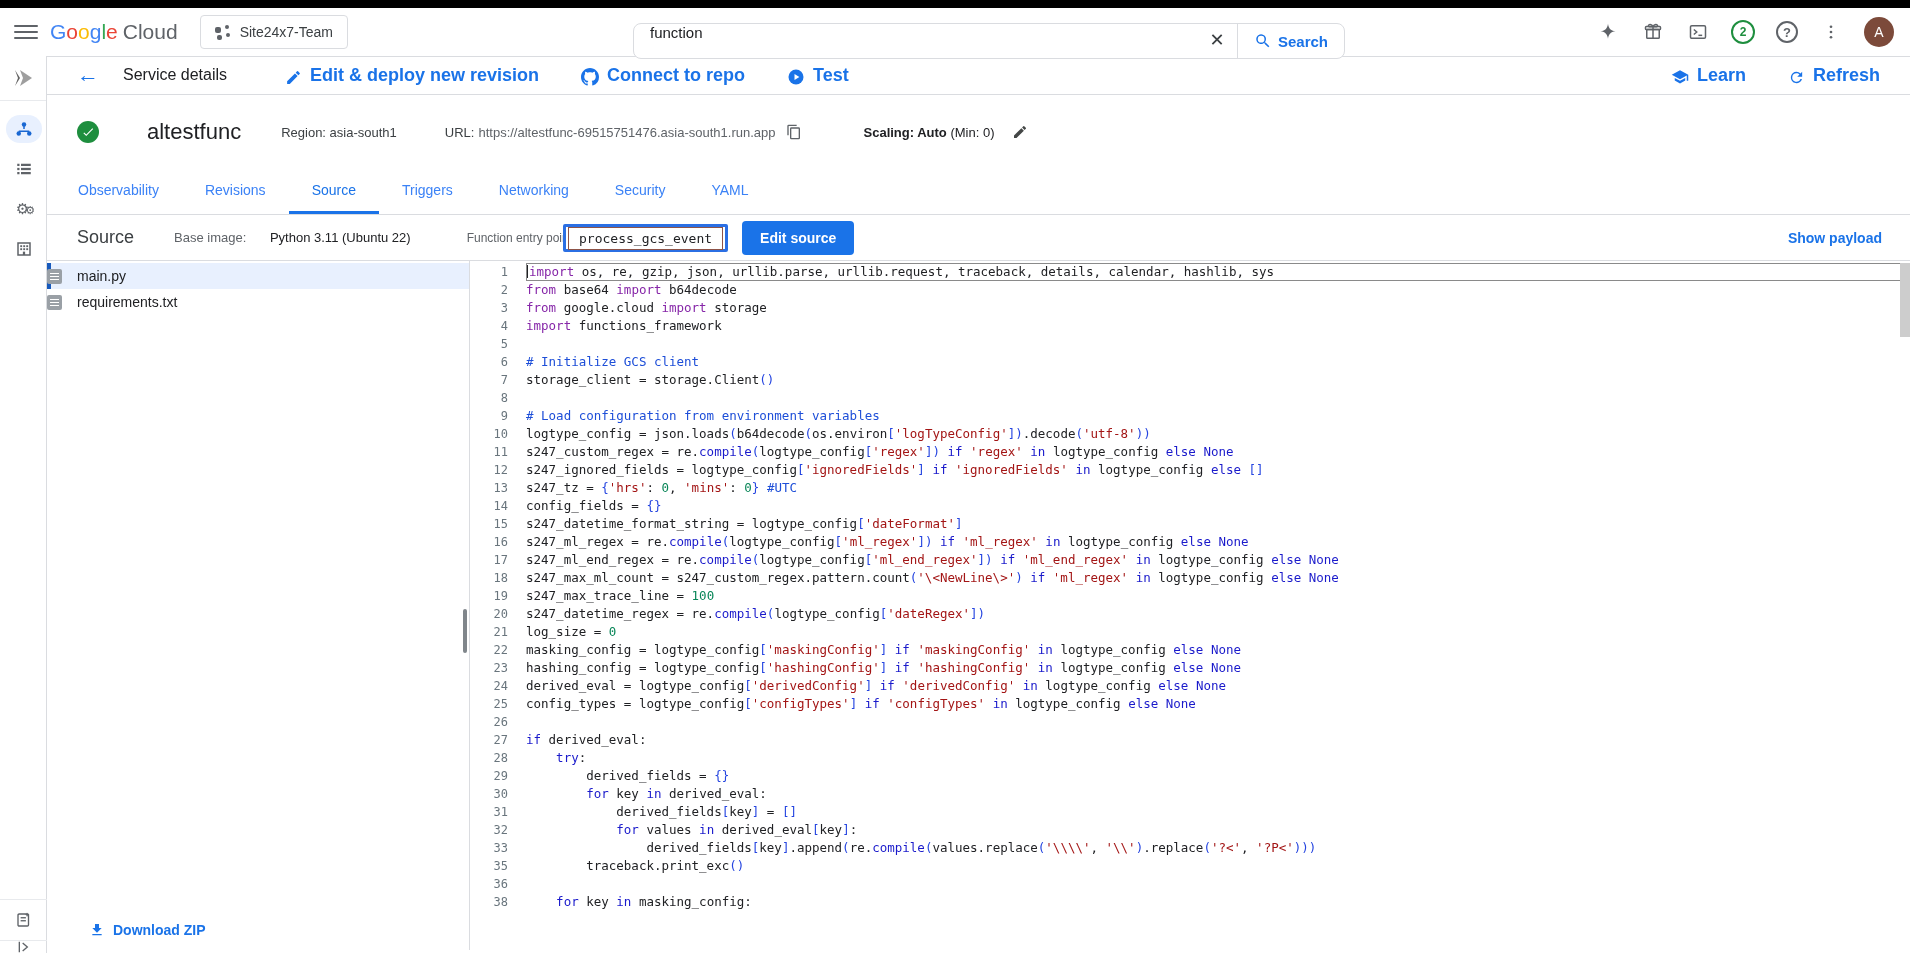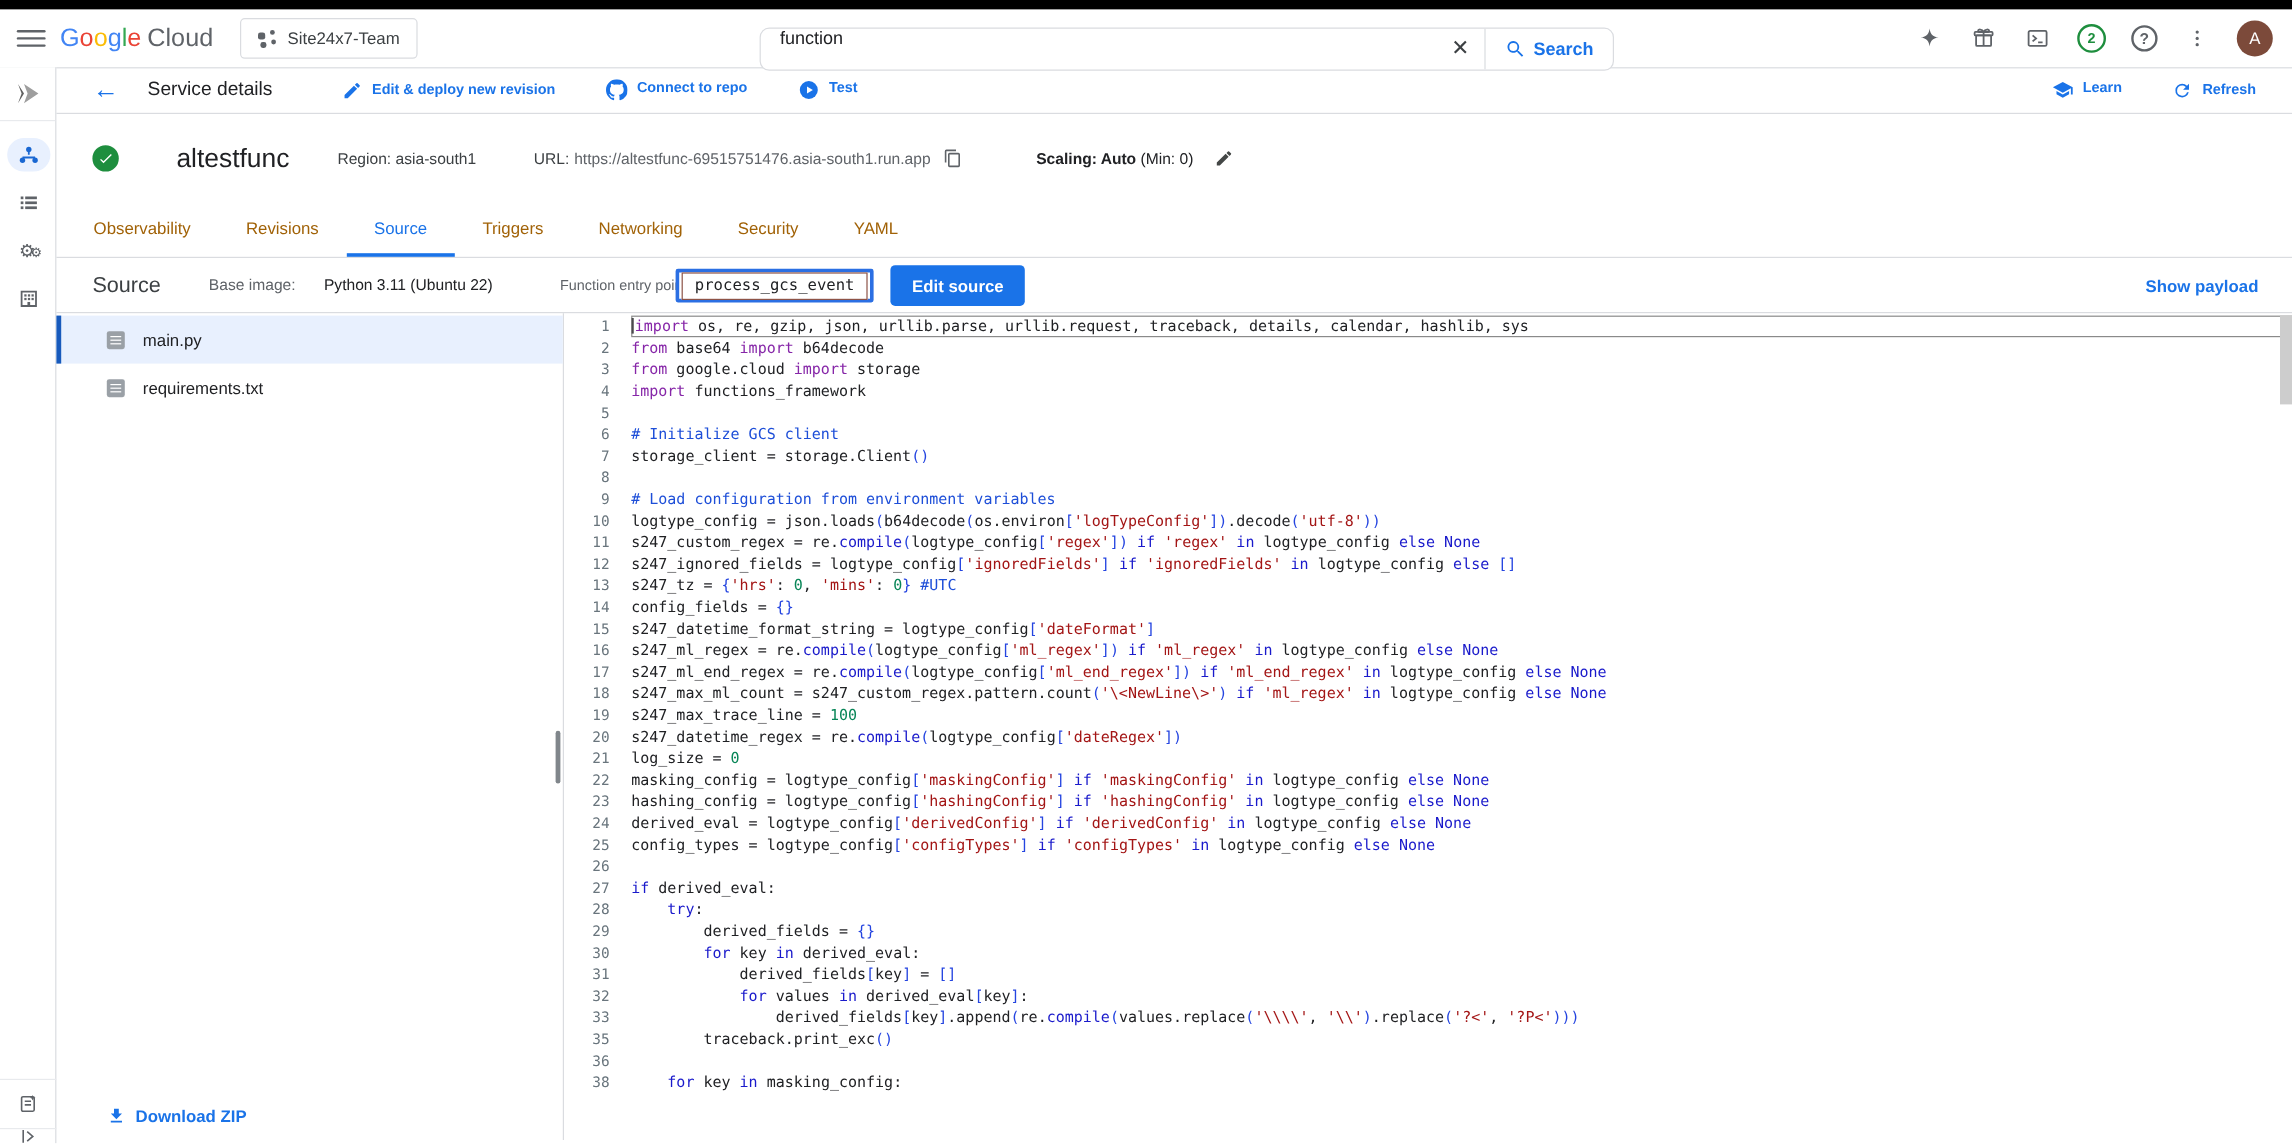--- a/index.html
+++ b/index.html
@@ -45,61 +45,61 @@
   .rail{position:absolute;left:0;top:56px;width:47px;height:897px;background:#fff;border-right:1px solid #dadce0;box-sizing:border-box;}
   .rail .ric{width:47px;height:40px;display:flex;align-items:center;justify-content:center;cursor:pointer;}
   .rail hr{border:none;border-top:1px solid #e8eaed;margin:0;}
   .nav-active-pill{width:36px;height:28px;background:#e8f0fe;border-radius:14px;display:flex;align-items:center;justify-content:center;}
   .rail-bottom{position:absolute;left:0;bottom:0;width:47px;}
   
   .main{position:absolute;left:47px;top:56px;width:1863px;height:897px;}
   .actionbar{height:39px;display:flex;align-items:center;border-bottom:1px solid #dadce0;box-sizing:border-box;}
   .back-arrow{margin-left:30px;color:#1a73e8;font-size:22px;cursor:pointer;line-height:1;}
   .page-title{margin-left:24px;font-size:16px;color:#202124;}
-  .hdr-btn{display:flex;align-items:flex-start;gap:8px;color:#1a73e8;font-size:12px;font-weight:600;cursor:pointer;}
+  .hdr-btn{display:flex;align-items:flex-end;gap:8px;color:#1a73e8;font-size:18px;font-weight:600;cursor:pointer;}
   .hdr-btn svg{flex:none;}
   .ab-left-gap{margin-left:58px;}
   .ab-gap{margin-left:42px;}
   .ab-right{margin-left:auto;display:flex;align-items:center;gap:42px;margin-right:30px;}
   
   .service-row{height:74px;display:flex;align-items:center;}
   .check-circle{margin-left:30px;width:22px;height:22px;border-radius:50%;background:#1e8e3e;
       display:flex;align-items:center;justify-content:center;}
   .svc-name{margin-left:48px;font-size:22px;color:#202124;}
   .svc-meta{font-size:13px;color:#3c4043;}
   .svc-region{margin-left:40px;}
   .svc-url{margin-left:48px;display:flex;align-items:center;gap:4px;}
   .svc-url .url-val{color:#5f6368;}
   .copy-ico{margin-left:10px;cursor:pointer;display:flex;}
   .svc-scaling{margin-left:62px;font-size:13px;}
   .svc-scaling .b{font-weight:600;color:#202124;}
   .edit-ico{margin-left:18px;cursor:pointer;display:flex;}
   
   .tabs{height:46px;display:flex;align-items:stretch;border-bottom:1px solid #dadce0;box-sizing:border-box;padding-left:8px;}
-  .tab{display:flex;align-items:center;padding:0 23px;font-size:14px;color:#a16207;cursor:pointer;
+  .tab{display:flex;align-items:center;padding:0 23px;font-size:14px;color:#3b82f6;cursor:pointer;
        border-bottom:3px solid transparent;box-sizing:border-box;font-weight:500;}
   .tab.active{color:#1a73e8;border-bottom-color:#1a73e8;}
   
   .src-toolbar{height:46px;display:flex;align-items:center;border-bottom:1px solid #dadce0;box-sizing:border-box;}
   .src-heading{margin-left:30px;font-size:18px;color:#3c4043;}
   .base-img{margin-left:40px;font-size:13px;}
   .base-img .lbl{color:#5f6368;}
   .base-img .val{color:#202124;margin-left:20px;}
   .entry-wrap{margin-left:56px;display:flex;align-items:center;}
   .entry-lbl{font-size:12px;color:#5f6368;white-space:nowrap;}
   .entry-annotation{margin-left:-9px;position:relative;z-index:2;border:3px solid #2b6fe3;border-radius:2px;background:#fff;padding:2px;}
   .entry-input{border:1px solid #8d5347;padding:3px 10px;font-family:"DejaVu Sans Mono",monospace;
       font-size:13px;color:#202124;background:#fff;min-width:140px;}
   .edit-src-btn{margin-left:14px;height:34px;background:#1a73e8;color:#fff;border:none;border-radius:4px;
       padding:0 18px;font-size:14px;font-weight:600;cursor:pointer;font-family:"Liberation Sans",sans-serif;}
   .show-payload{margin-left:auto;margin-right:28px;color:#1a73e8;font-size:14px;font-weight:600;cursor:pointer;}
   
   .content{position:relative;display:flex;height:689px;}
   .filepanel{position:relative;width:423px;border-right:1px solid #dadce0;box-sizing:border-box;padding-top:2px;}
-  .file-row{height:40px;display:flex;align-items:center;padding-left:42px;font-size:14px;color:#202124;
+  .file-row{height:26px;display:flex;align-items:center;font-size:14px;color:#202124;
       cursor:pointer;position:relative;}
   .file-row.selected{background:#e8f0fe;}
   .file-row.selected::before{content:"";position:absolute;left:0;top:0;bottom:0;width:4px;background:#185abc;}
   .file-ico{width:15px;height:15px;background:#9aa0a6;border-radius:2px;margin-right:15px;position:relative;}
   .file-ico::before{content:"";position:absolute;left:3px;top:4px;right:3px;height:1.5px;background:#fff;box-shadow:0 3px 0 #fff,0 6px 0 #fff;}
   .panel-scroll{position:absolute;right:2px;top:348px;width:4px;height:44px;background:#80868b;border-radius:2px;}
   .download-zip{position:absolute;left:42px;bottom:12px;display:flex;align-items:center;gap:8px;
       color:#1a73e8;font-size:14px;font-weight:600;cursor:pointer;}
   
   .editor{position:relative;flex:1;overflow:hidden;padding-top:2px;font-family:"DejaVu Sans Mono",monospace;}

